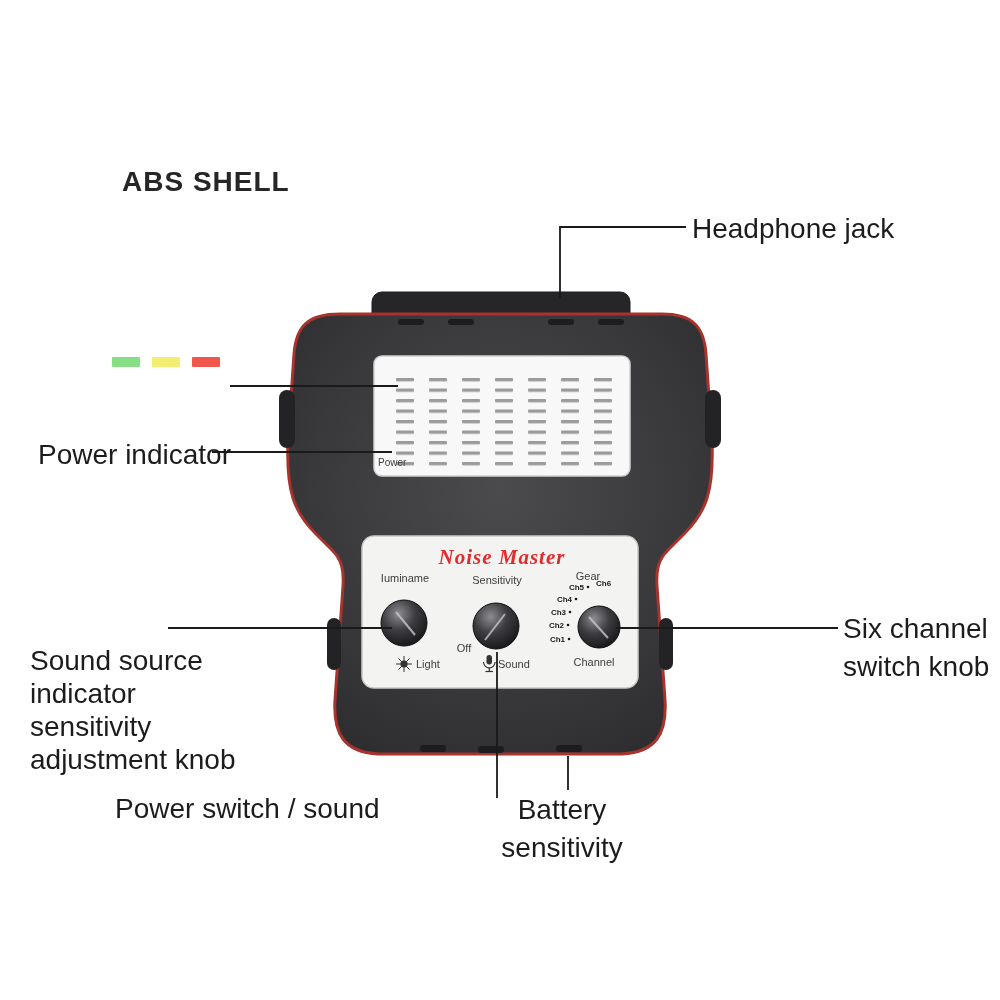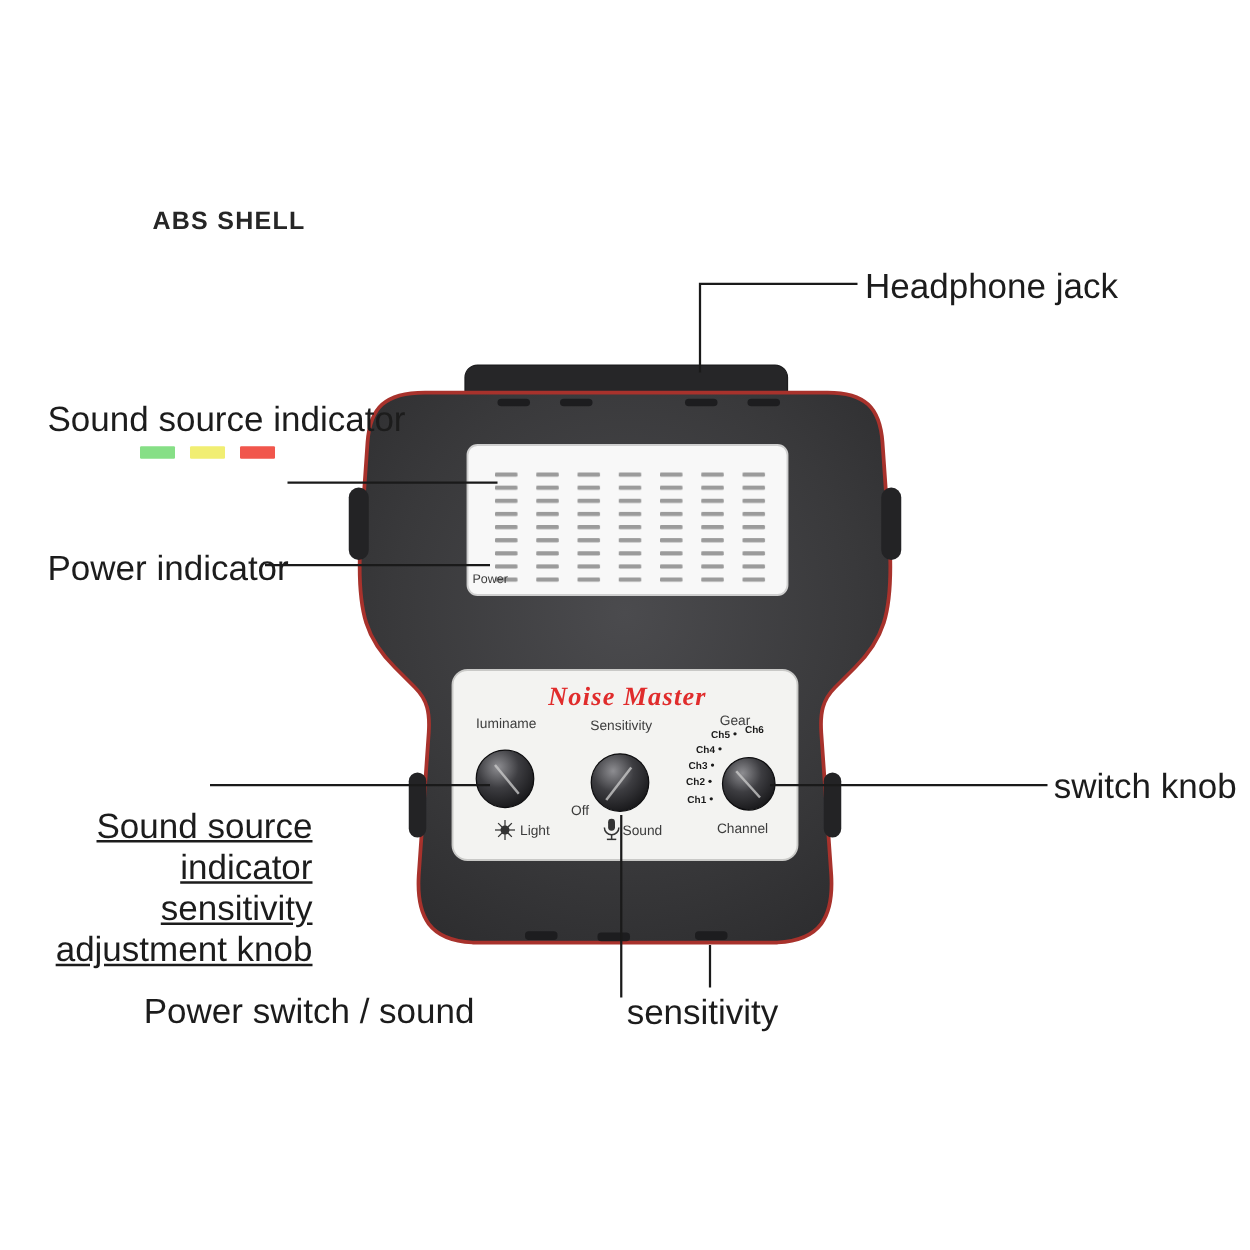--- a/index.html
+++ b/index.html
@@ -1,27 +1,27 @@
 <!DOCTYPE html>
 <html><head>
 <meta charset="utf-8">
 <style>
   html,body{margin:0;padding:0;background:#fff;}
   #stage{position:relative;width:1000px;height:1000px;background:#ffffff;overflow:hidden;
          font-family:"Liberation Sans",sans-serif;color:#1f1f1f;}
   .abs{position:absolute;}
-  #title{left:122px;top:166px;font-size:20px;font-weight:600;letter-spacing:1px;color:#262626;}
+  #title{left:122px;top:166px;font-size:28px;font-weight:600;letter-spacing:1px;color:#262626;}
   .callout{font-size:28px;color:#1c1c1c;white-space:nowrap;}
   #lbl-headphone{left:692px;top:213px;}
   #lbl-soundsource{left:38px;top:320px;}
   #swatch-row{left:112px;top:357px;display:flex;gap:12px;}
   .swatch{display:block;width:28px;height:10px;border-radius:1px;}
   #lbl-powerind{left:38px;top:439px;}
   #lbl-sixchannel{left:843px;top:610px;line-height:38px;}
-  #lbl-sensknob{left:30px;top:644px;width:220px;text-align:right;line-height:33px;white-space:normal;text-decoration:underline;}
+  #lbl-sensknob{left:30px;top:644px;width:220px;text-align:left;line-height:33px;white-space:normal;}
   #lbl-powerswitch{left:115px;top:789px;width:320px;line-height:39px;white-space:normal;}
   #lbl-battery{left:462px;top:791px;width:200px;text-align:center;line-height:38px;white-space:normal;}
   svg{position:absolute;left:0;top:0;}
   .svg-label{font-family:"Liberation Sans",sans-serif;fill:#3c3c3c;}
   .ch-label{font-family:"Liberation Sans",sans-serif;font-weight:bold;fill:#1a1a1a;}
 </style>
 </head>
 <body>
 
 <div id="stage">
@@ -123,41 +123,42 @@
       <path d="M 168 628 H 392"></path>
       <path d="M 497 652 V 798"></path>
       <path d="M 568 756 V 790"></path>
     </g>
   </svg>
 
   <div id="title" class="abs">ABS SHELL</div>
 
   <div id="lbl-headphone" class="abs callout">Headphone jack</div>
 
-  <div id="lbl-soundsource" class="abs callout">Sound source indicator</div>
 
   <div id="swatch-row" class="abs">
     <span class="swatch" style="background: rgb(134, 223, 134);"></span>
     <span class="swatch" style="background: rgb(241, 238, 114);"></span>
     <span class="swatch" style="background: rgb(241, 86, 76);"></span>
   </div>
 
   <div id="lbl-powerind" class="abs callout">Power indicator</div>
 
   <div id="lbl-sixchannel" class="abs callout">
+    <div>Six channel</div>
     <div>switch knob</div>
   </div>
 
   <div id="lbl-sensknob" class="abs callout">
     <div>Sound source</div>
     <div>indicator sensitivity</div>
     <div>adjustment knob</div>
   </div>
 
   <div id="lbl-powerswitch" class="abs callout">
     <div>Power switch / sound</div>
   </div>
 
   <div id="lbl-battery" class="abs callout">
+    <div>Battery</div>
     <div>sensitivity</div>
   </div>
 
 </div>
 
 </body></html>

